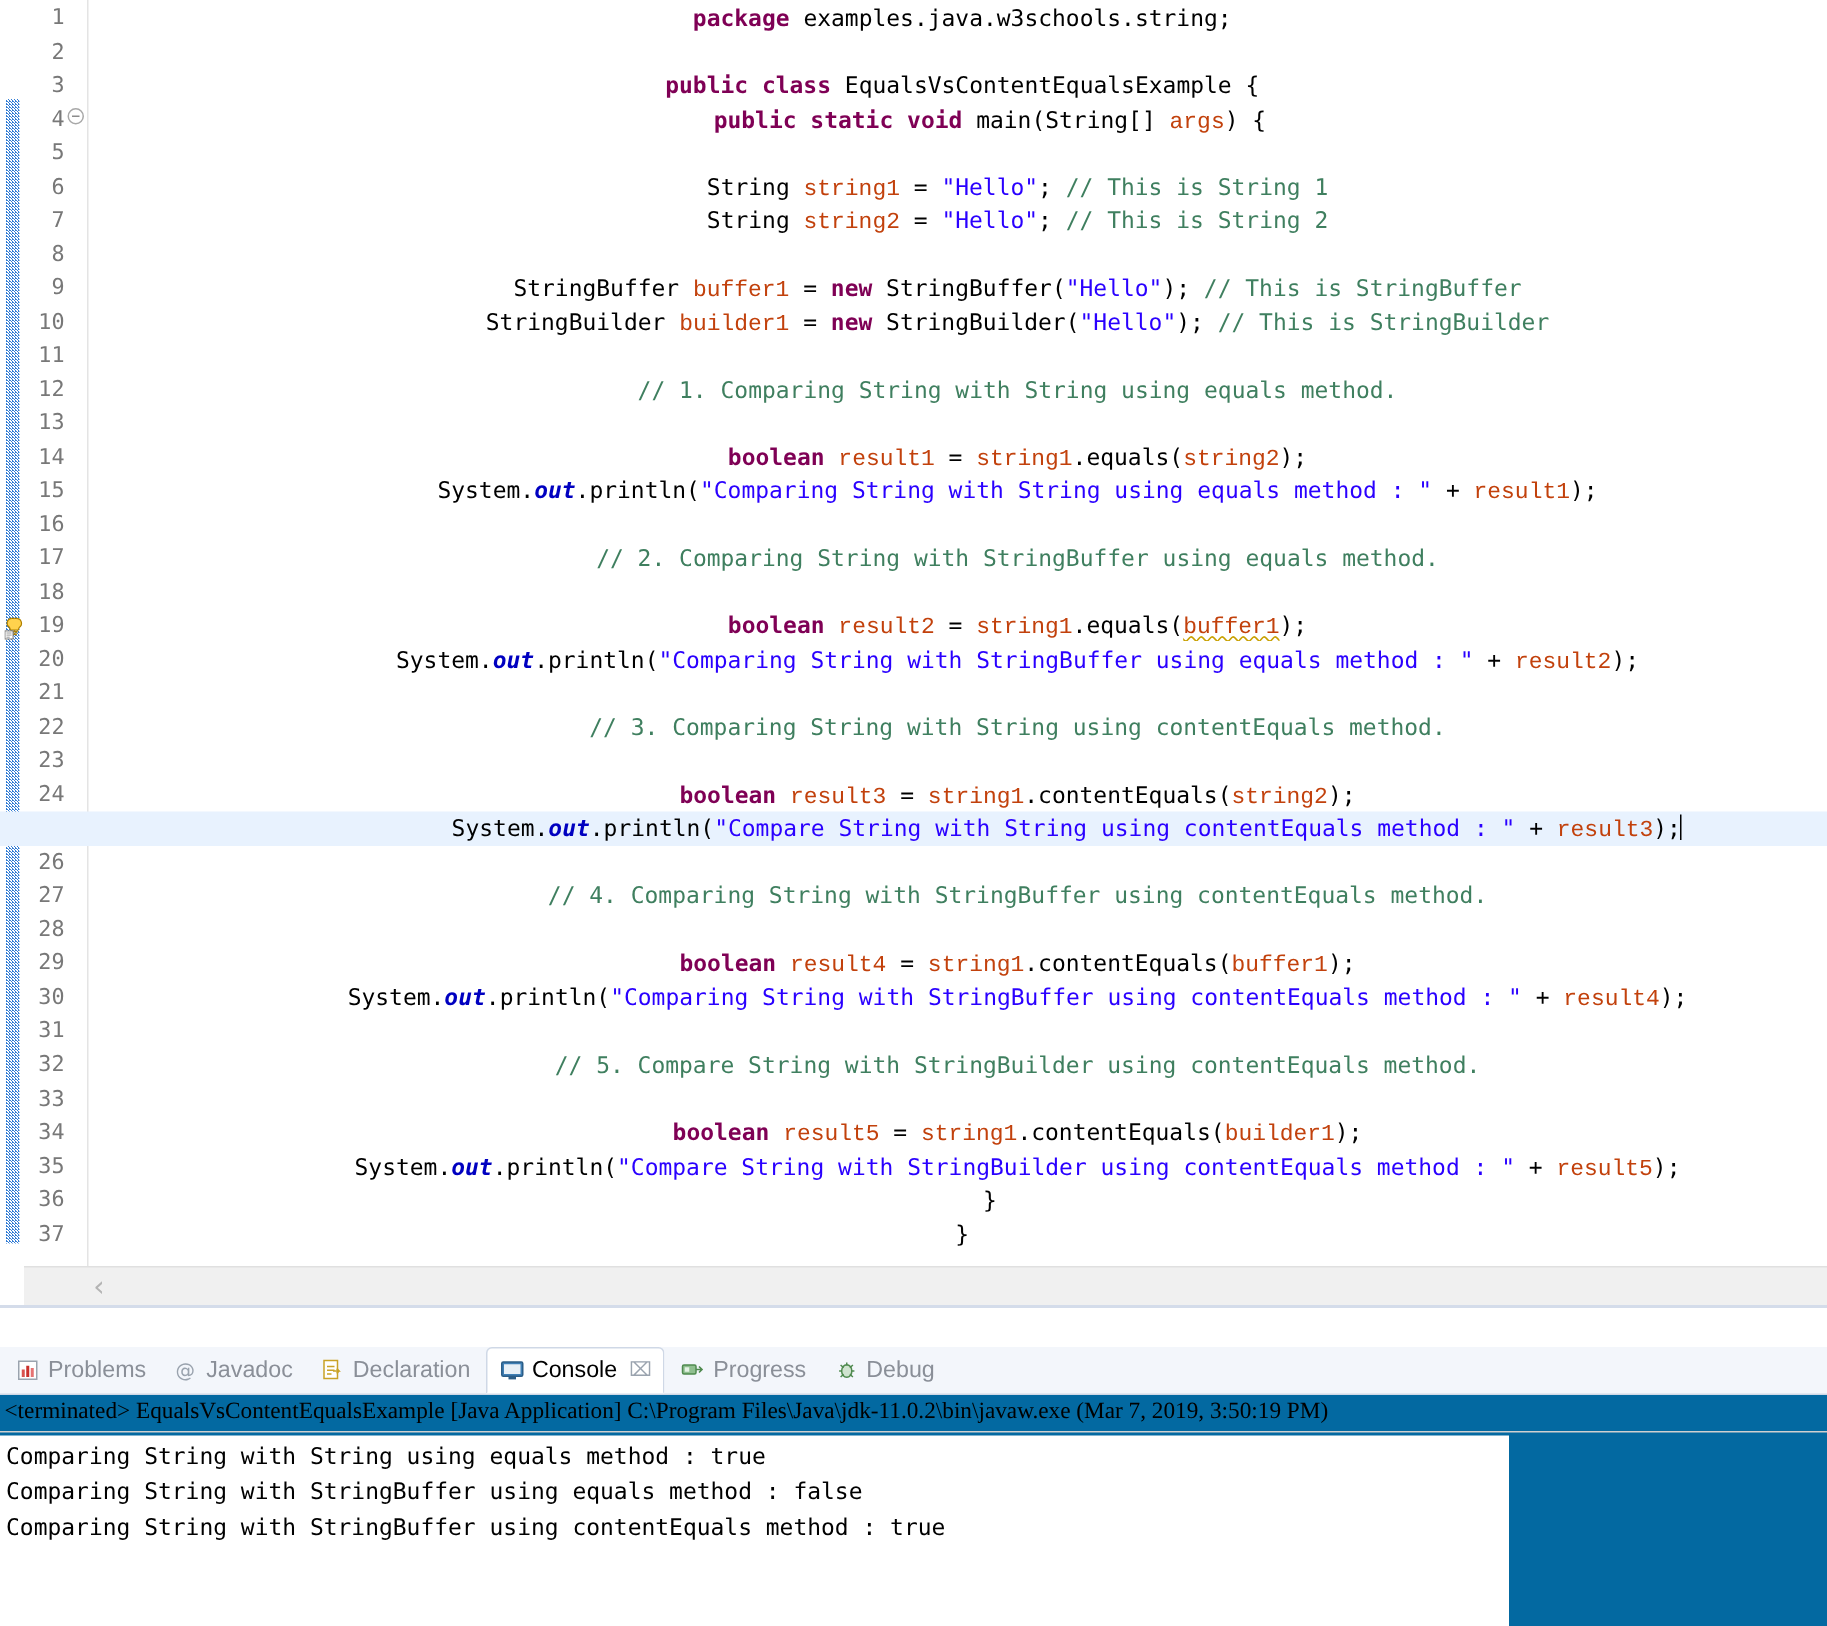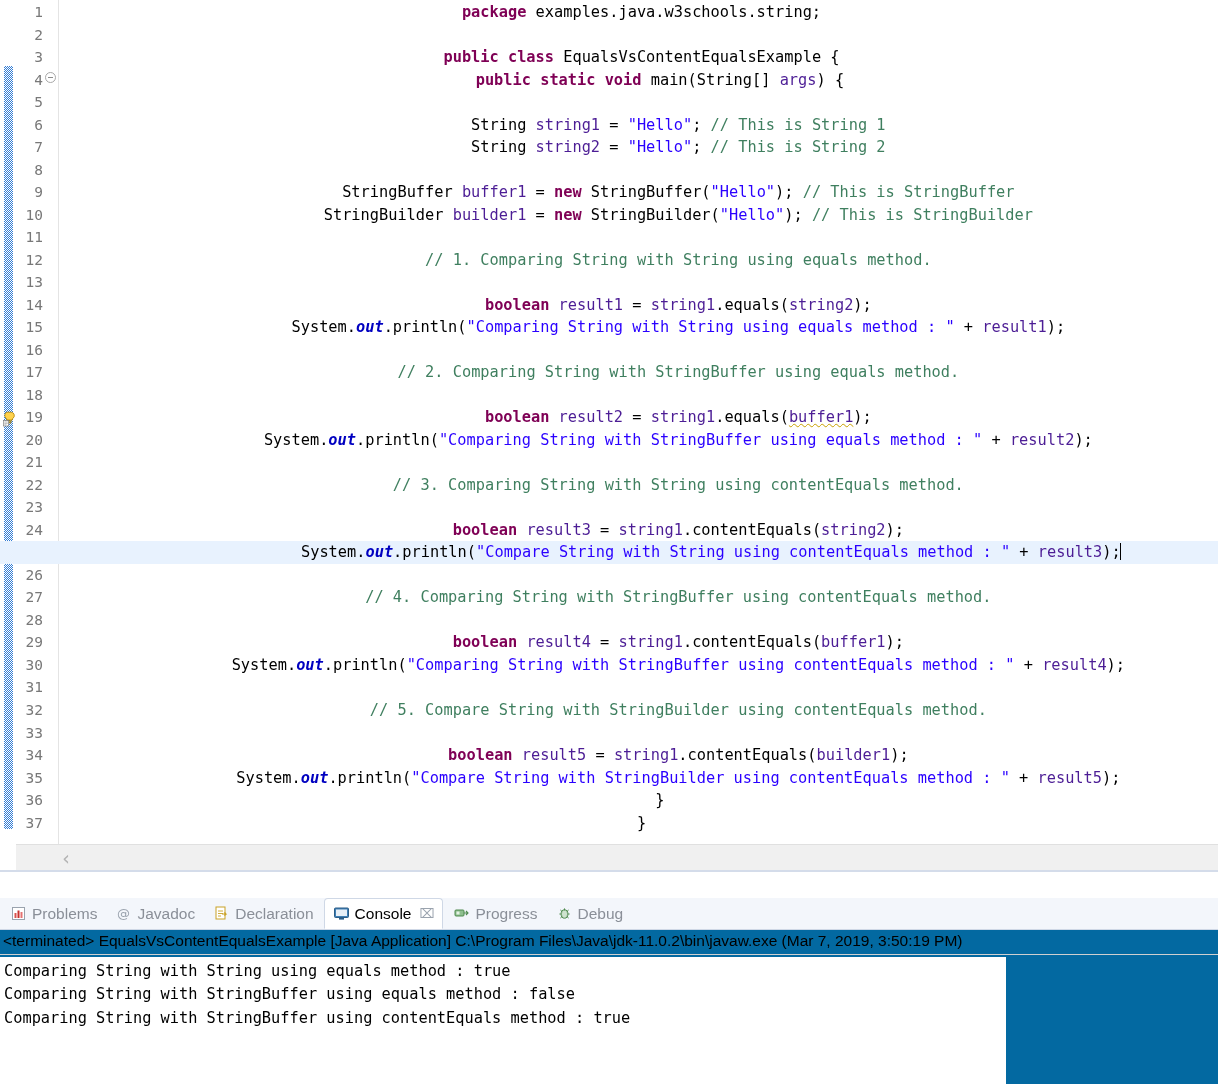--- a/index.html
+++ b/index.html
@@ -139,21 +139,21 @@
     background: #e8f2fe;
     margin-left: -60px;
     padding-left: 65px;
     width: 1218px;
   }
 
   .kw   { color: #7f0055; font-weight: bold; }
   .str  { color: #2a00ff; }
   .cmt  { color: #3f7f5f; }
   .fld  { color: #0000c0; font-style: italic; font-weight: bold; }
-  .id   { color: #4c1d95; }
+  .id   { color: #c2410c; font-family: Liberation Mono, monospace; }
   .warn { text-decoration: underline;
           text-decoration-style: wavy;
           text-decoration-color: #c8a000;
           text-decoration-thickness: 1px; }
 
   .caret {
     display: inline-block;
     width: 0;
     border-left: 1.5px solid #000;
     height: 17px;
@@ -235,20 +235,21 @@
     left: 0; top: 31px;
     width: 1218px;
     height: 26px;
     font-size: 15.5px;
     color: #000000;
     padding: 3px 0 0 3px;
     box-sizing: border-box;
     white-space: nowrap;
     overflow: hidden;
     border-bottom: 1px solid #d0d0d0;
+    font-family: Liberation Serif, serif;
   }
 
   #console-output {
     position: absolute;
     left: 0; top: 59px;
     width: 1006px;
     height: 151px;
     font-family: "DejaVu Sans Mono", monospace;
     font-size: 15.3px;
     line-height: 23.3px;

